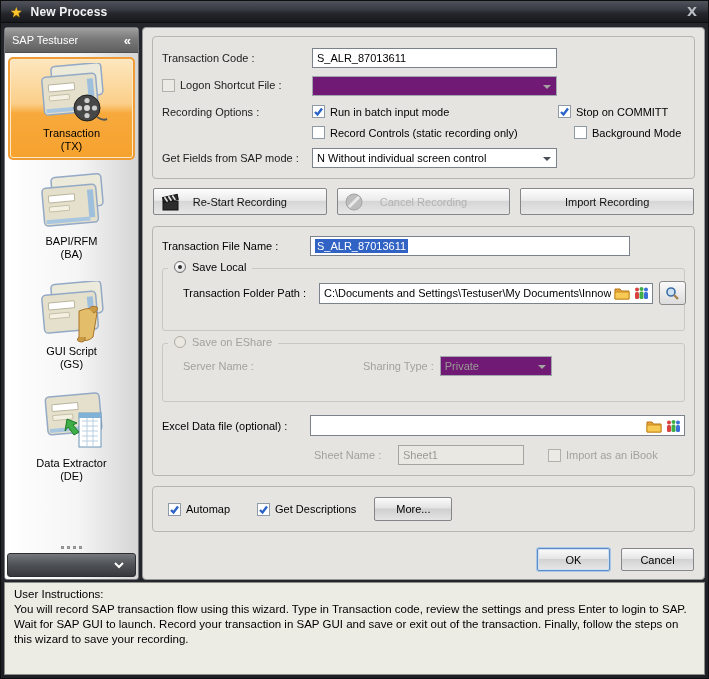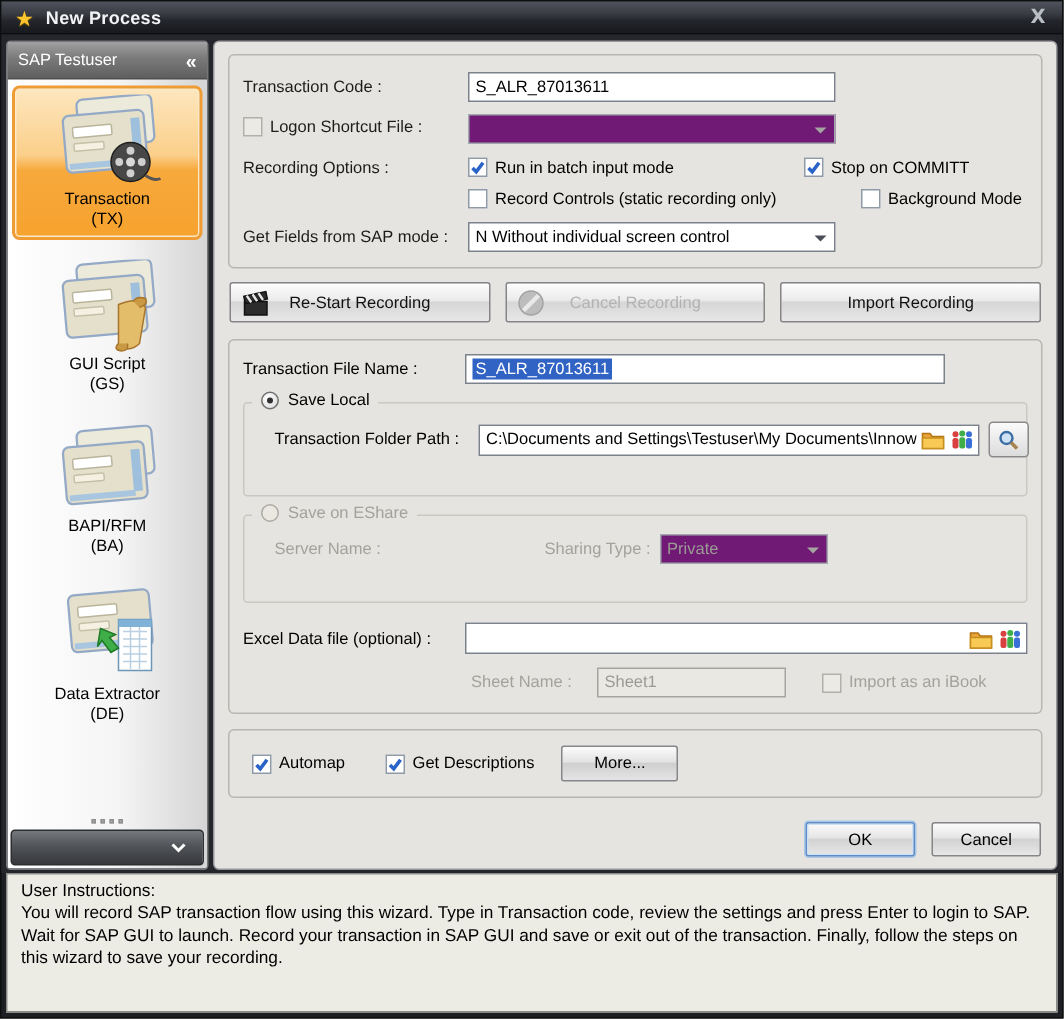--- a/index.html
+++ b/index.html
@@ -181,52 +181,52 @@
             <circle cx="59.5" cy="45" r="2.6" fill="#cfcfcf"></circle>
             <path d="M62 54 q6 4 10 2" stroke="#555" fill="none" stroke-width="2"></path>
           </svg>
           <div class="item-label">
             <div>Transaction</div>
             <div>(TX)</div>
           </div>
         </div>
 
         <div class="item">
+          <svg class="item-svg" width="74" height="60" viewBox="0 0 74 60">
+            <g transform="rotate(-5 37 30)">
+              <rect x="18" y="3" width="50" height="32" rx="4" fill="#eceadb" stroke="#93a9c6" stroke-width="1.5"></rect>
+              <rect x="8" y="13" width="54" height="38" rx="4" fill="#e4e0cb" stroke="#93a9c6" stroke-width="1.5"></rect>
+              <rect x="14" y="21" width="26" height="7" rx="1" fill="#ffffff" stroke="#b9b49c"></rect>
+              <rect x="14" y="32" width="20" height="5" rx="1" fill="#f4f1e2" stroke="#c5c0a8"></rect>
+              <rect x="53" y="18" width="6" height="28" fill="#9fc0dd"></rect>
+              <rect x="10" y="45" width="44" height="4" fill="#a9c6e0"></rect>
+            </g>
+          </svg>
+          <div class="item-label">
+            <div>BAPI/RFM</div>
+            <div>(BA)</div>
+          </div>
+        </div>
+
+        <div class="item">
           <svg class="item-svg" width="74" height="62" viewBox="0 0 74 62">
             <g transform="rotate(-5 37 30)">
               <rect x="18" y="2" width="50" height="32" rx="4" fill="#eceadb" stroke="#93a9c6" stroke-width="1.5"></rect>
               <rect x="8" y="12" width="54" height="38" rx="4" fill="#e4e0cb" stroke="#93a9c6" stroke-width="1.5"></rect>
               <rect x="14" y="20" width="26" height="7" rx="1" fill="#ffffff" stroke="#b9b49c"></rect>
               <rect x="14" y="31" width="20" height="5" rx="1" fill="#f4f1e2" stroke="#c5c0a8"></rect>
               <rect x="53" y="17" width="6" height="28" fill="#9fc0dd"></rect>
             </g>
             <path d="M44 30 q14 -6 18 2 l-4 24 q-6 6 -14 2 z" fill="#e3bd69" stroke="#a8742c"></path>
             <path d="M58 32 q6 -2 4 -6 q-6 -2 -8 2" fill="#c99a43" stroke="#a8742c"></path>
             <path d="M44 56 q-4 4 2 5 q5 0 4 -5" fill="#c99a43" stroke="#a8742c"></path>
           </svg>
           <div class="item-label">
             <div>GUI Script</div>
             <div>(GS)</div>
-          </div>
-        </div>
-
-        <div class="item">
-          <svg class="item-svg" width="74" height="60" viewBox="0 0 74 60">
-            <g transform="rotate(-5 37 30)">
-              <rect x="18" y="3" width="50" height="32" rx="4" fill="#eceadb" stroke="#93a9c6" stroke-width="1.5"></rect>
-              <rect x="8" y="13" width="54" height="38" rx="4" fill="#e4e0cb" stroke="#93a9c6" stroke-width="1.5"></rect>
-              <rect x="14" y="21" width="26" height="7" rx="1" fill="#ffffff" stroke="#b9b49c"></rect>
-              <rect x="14" y="32" width="20" height="5" rx="1" fill="#f4f1e2" stroke="#c5c0a8"></rect>
-              <rect x="53" y="18" width="6" height="28" fill="#9fc0dd"></rect>
-              <rect x="10" y="45" width="44" height="4" fill="#a9c6e0"></rect>
-            </g>
-          </svg>
-          <div class="item-label">
-            <div>BAPI/RFM</div>
-            <div>(BA)</div>
           </div>
         </div>
 
         <div class="item">
           <svg class="item-svg" width="74" height="64" viewBox="0 0 74 64">
             <g transform="rotate(-5 37 28)">
               <rect x="12" y="4" width="54" height="38" rx="4" fill="#e4e0cb" stroke="#93a9c6" stroke-width="1.5"></rect>
               <rect x="18" y="12" width="26" height="7" rx="1" fill="#ffffff" stroke="#b9b49c"></rect>
               <rect x="18" y="23" width="20" height="5" rx="1" fill="#f4f1e2" stroke="#c5c0a8"></rect>
               <rect x="14" y="36" width="44" height="4" fill="#a9c6e0"></rect>
@@ -269,21 +269,21 @@
               <span class="box disabled"></span>
               <span class="cb-label">Logon Shortcut File :</span>
             </span>
           </span>
           <span class="input w245 combo disabled">
               <span class="arrow"></span>
             </span>
         </div>
         <div class="frow mb8">
           <span class="flabel">Recording Options  :</span>
-          <span class="cbx" style="width:224px;">
+          <span class="cbx" style="width:246px;">
             <span class="box">
               <svg class="tick-svg" width="11" height="11" viewBox="0 0 11 11">
                   <polyline points="2,6 4.5,8.5 9,2.5" fill="none" stroke="#2a63c8" stroke-width="2.4"></polyline>
                 </svg>
             </span>
             <span class="cb-label">Run in batch input mode</span>
           </span>
           <span class="cbx">
             <span class="box">
               <svg class="tick-svg" width="11" height="11" viewBox="0 0 11 11">

